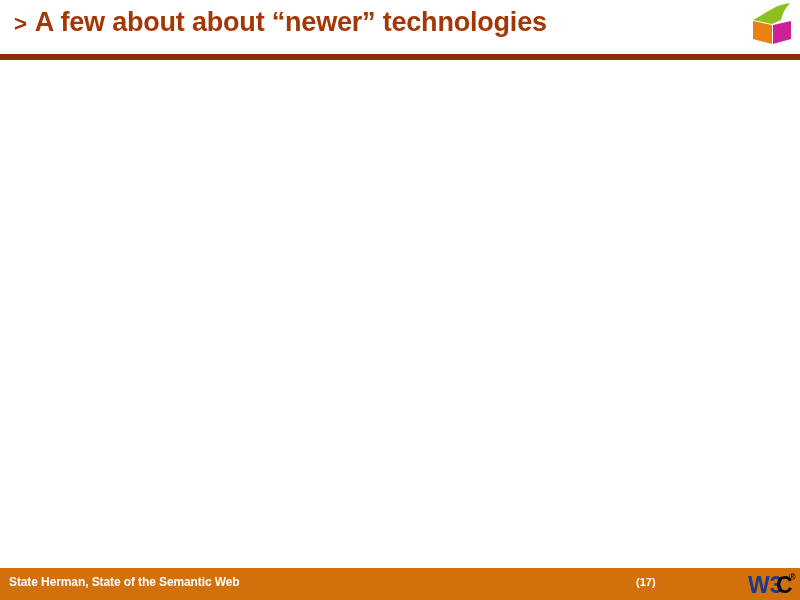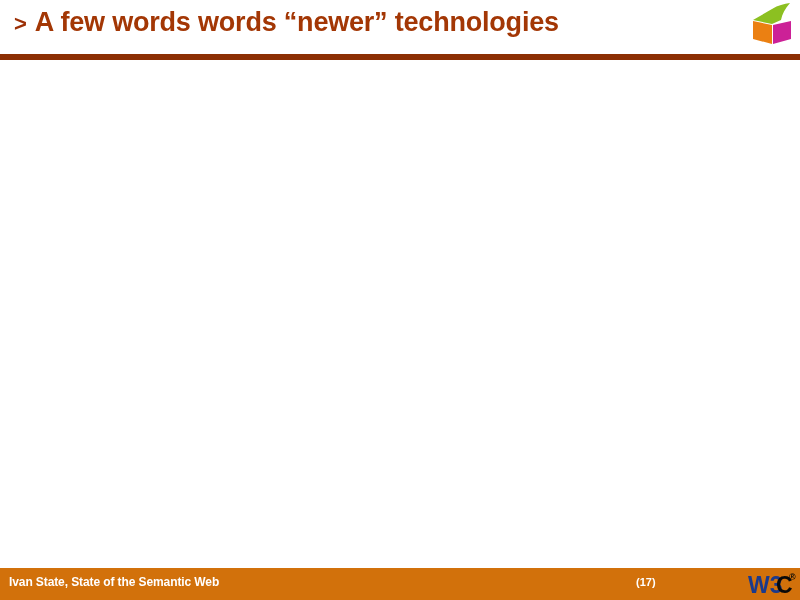--- a/index.html
+++ b/index.html
@@ -118,21 +118,21 @@
 </style>
 </head>
 <body>
 
 <div class="slide">
 
   <div class="slide-header">
 
     <div class="title-row">
       <span class="title-bullet">&gt;</span>
-      <span class="title-text">A few words words “newer” technologies</span>
+      <span class="title-text">A few about about “newer” technologies</span>
     </div>
 
     <span class="cube-logo">
       <svg width="44" height="42" viewBox="0 0 44 42" xmlns="http://www.w3.org/2000/svg">
 
         <path d="M2 17 L21 6 C27 2 33 1 39 0 C34 6 31 11 30 17 L21 21 Z" fill="#8cc021"></path>
 
         <path d="M2 18 L21 22 L21 41 L2 36 Z" fill="#eb8012"></path>
 
         <path d="M22 22 L40 18 L40 36 L22 41 Z" fill="#cc2197"></path>
@@ -140,21 +140,21 @@
     </span>
 
     <div class="header-rule"></div>
   </div>
 
   <div class="slide-body">
     <span></span>
   </div>
 
   <div class="slide-footer">
-    <span class="footer-credit">Ivan State, State of the Semantic Web</span>
+    <span class="footer-credit">State Herman, State of the Semantic Web</span>
     <span class="footer-pagenum">(17)</span>
 
     <span class="footer-w3c-logo">
       <svg width="48" height="27" viewBox="0 0 48 27" xmlns="http://www.w3.org/2000/svg">
         <text x="0" y="22" font-family="'Liberation Sans', sans-serif" font-size="23" font-weight="bold" fill="#1b3a8c">W3</text>
         <text x="28" y="22" font-family="'Liberation Sans', sans-serif" font-size="23" font-weight="bold" fill="#0a0a0a">C</text>
         <text x="41" y="9" font-family="'Liberation Sans', sans-serif" font-size="9" font-weight="bold" fill="#0a0a0a">®</text>
       </svg>
     </span>
   </div>

